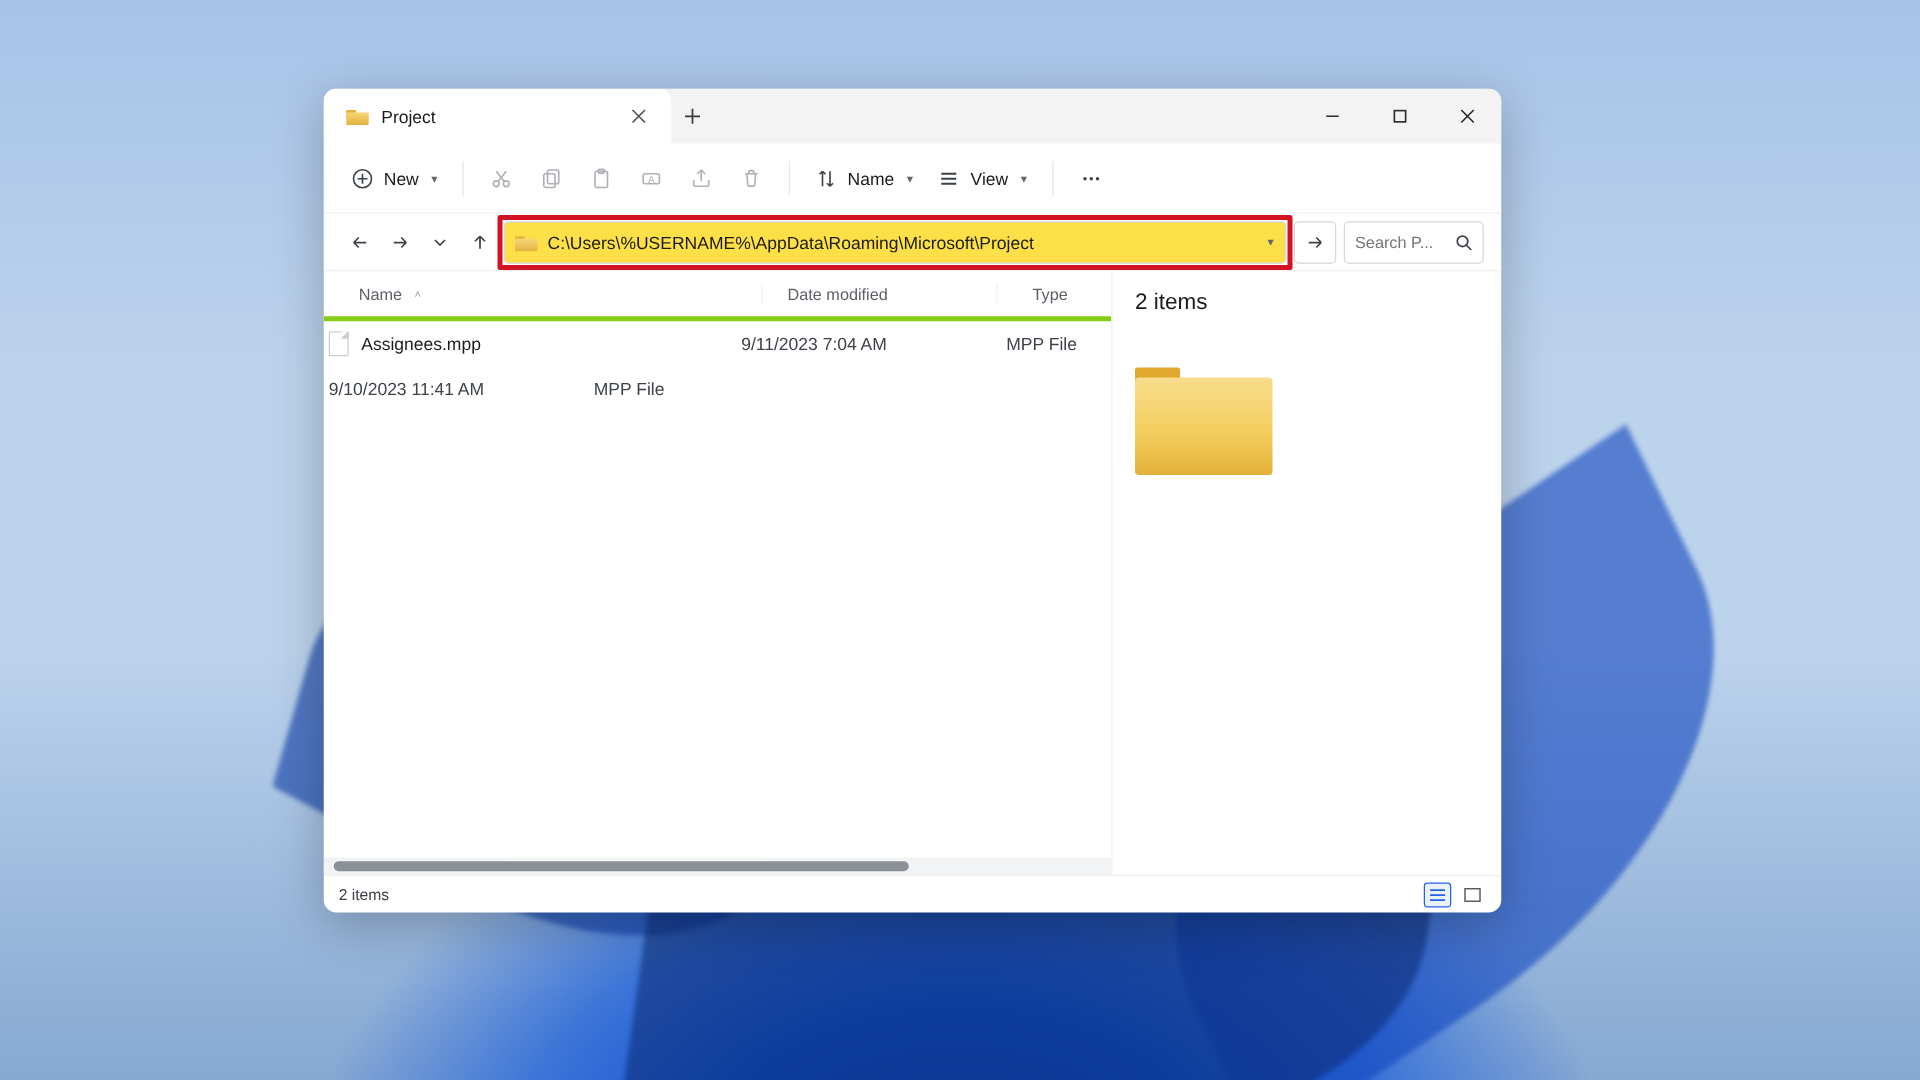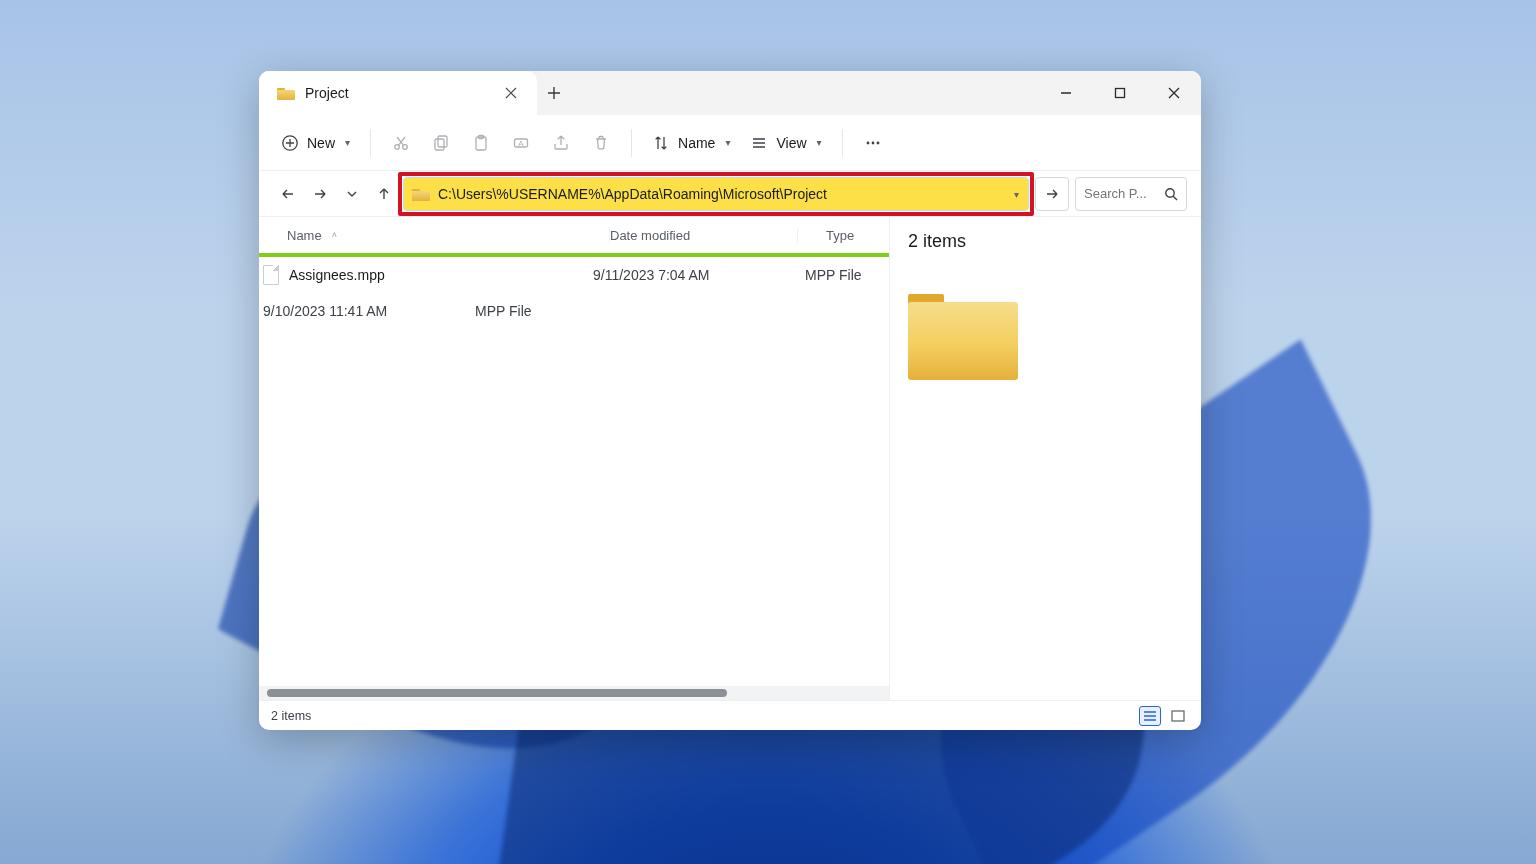--- a/index.html
+++ b/index.html
@@ -101,21 +101,21 @@
   .go-btn{width:34px; color:#444;}
   .search-box{width:112px; padding:0 8px; gap:8px;}
   .search-input{border:none; outline:none; font-size:13px; width:72px; color:#a21caf; background:transparent;}
   .mag{width:14px;height:14px;}
 
   .content{flex:1; display:flex; min-height:0;}
   .list{flex:0 0 630px; display:flex; flex-direction:column; min-height:0;}
   .colhdr{height:40px; display:flex; align-items:center; border-bottom:4px solid #84cc16; color:#5a5f66; font-size:13px; padding-left:28px;}
   .col-name{width:322px; display:flex; align-items:center; gap:10px;}
   .sort-caret{font-size:9px; color:#9aa0a7;}
-  .col-date{width:188px; border-left:1px solid #eef0f2; padding-left:0;}
+  .col-date{width:188px; border-left:1px solid #eef0f2; padding-left:20px;}
   .col-type{flex:1; border-left:1px solid #eef0f2; padding-left:28px;}
   .rows{flex:1; overflow:auto;}
   .row{height:36px; display:flex; align-items:center; padding-left:4px; color:#1b1b1b; font-size:14px;}
   .c-name{width:330px; display:flex; align-items:center; gap:10px;}
   .c-date{width:188px; color:#3d4248;}
   .c-type{flex:1; color:#3d4248;margin-left:24px;}
   .file-ico{width:16px;height:20px;border:1px solid #c9ced5;border-radius:1px;background:#fff;position:relative;}
   .file-ico::after{content:"";position:absolute;top:-1px;right:-1px;width:6px;height:6px;background:linear-gradient(135deg,#fff 48%, #c9ced5 50%); }
   .hscroll{height:14px; background:#f1f3f5; position:relative;}
   .hscroll::before{content:""; position:absolute; left:8px; top:3px; width:460px; height:8px; background:#8c9198; border-radius:4px;}

